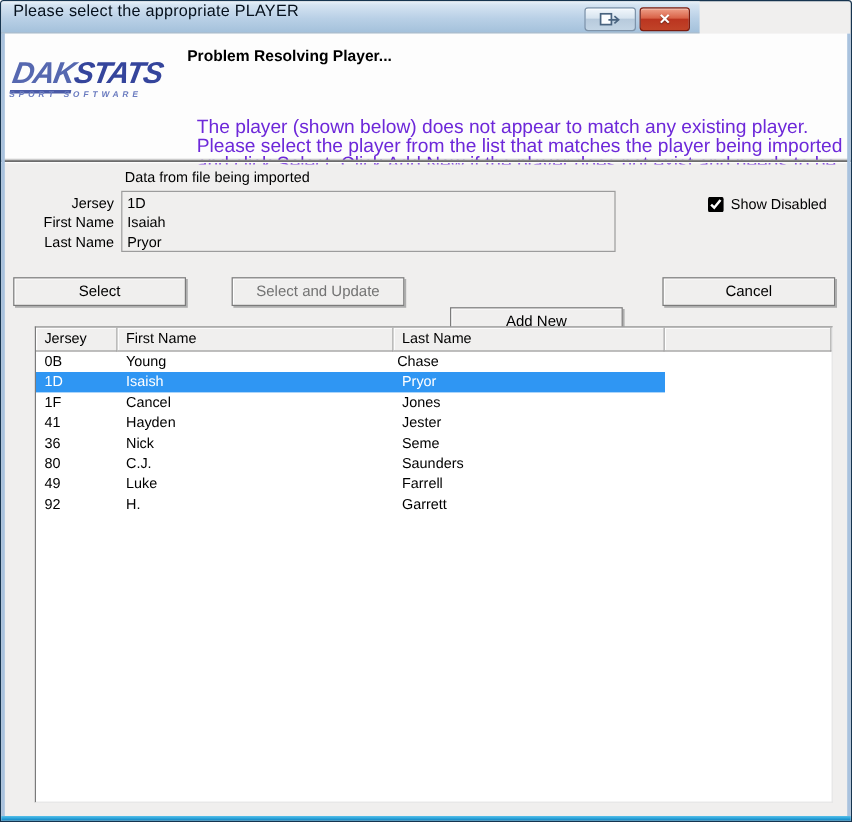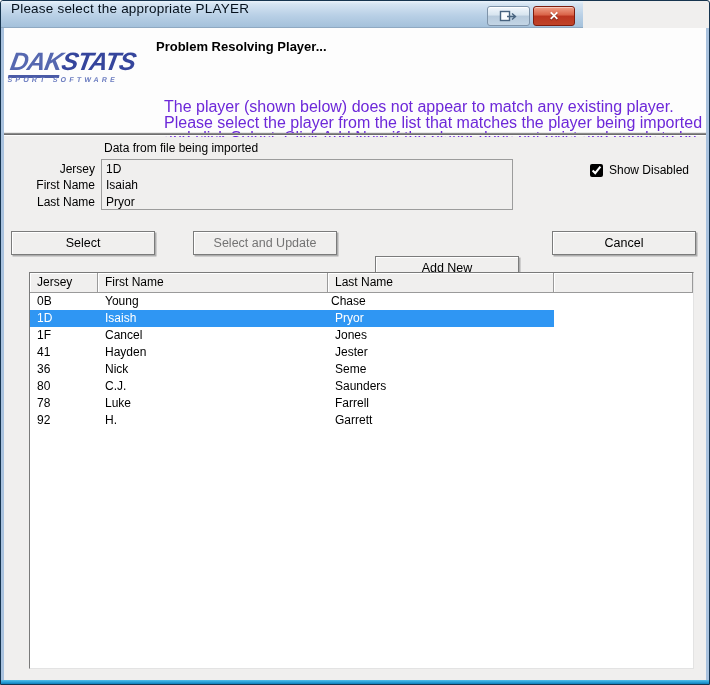--- a/index.html
+++ b/index.html
@@ -196,21 +196,21 @@
         <div class="lv-cell c3">Seme</div>
         <div class="lv-cell c4"></div>
       </div>
       <div class="lv-row">
         <div class="lv-cell c1">80</div>
         <div class="lv-cell c2">C.J.</div>
         <div class="lv-cell c3">Saunders</div>
         <div class="lv-cell c4"></div>
       </div>
       <div class="lv-row">
-        <div class="lv-cell c1">78</div>
+        <div class="lv-cell c1">49</div>
         <div class="lv-cell c2">Luke</div>
         <div class="lv-cell c3">Farrell</div>
         <div class="lv-cell c4"></div>
       </div>
       <div class="lv-row">
         <div class="lv-cell c1">92</div>
         <div class="lv-cell c2">H.</div>
         <div class="lv-cell c3">Garrett</div>
         <div class="lv-cell c4"></div>
       </div>

